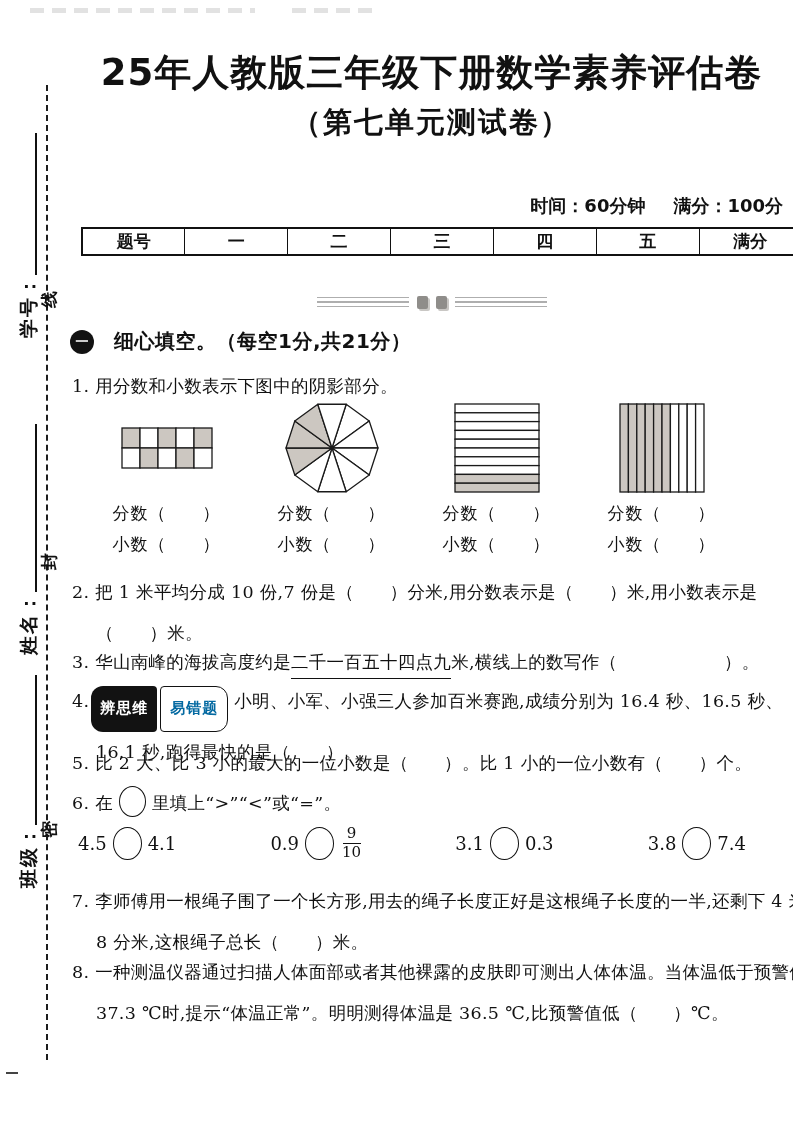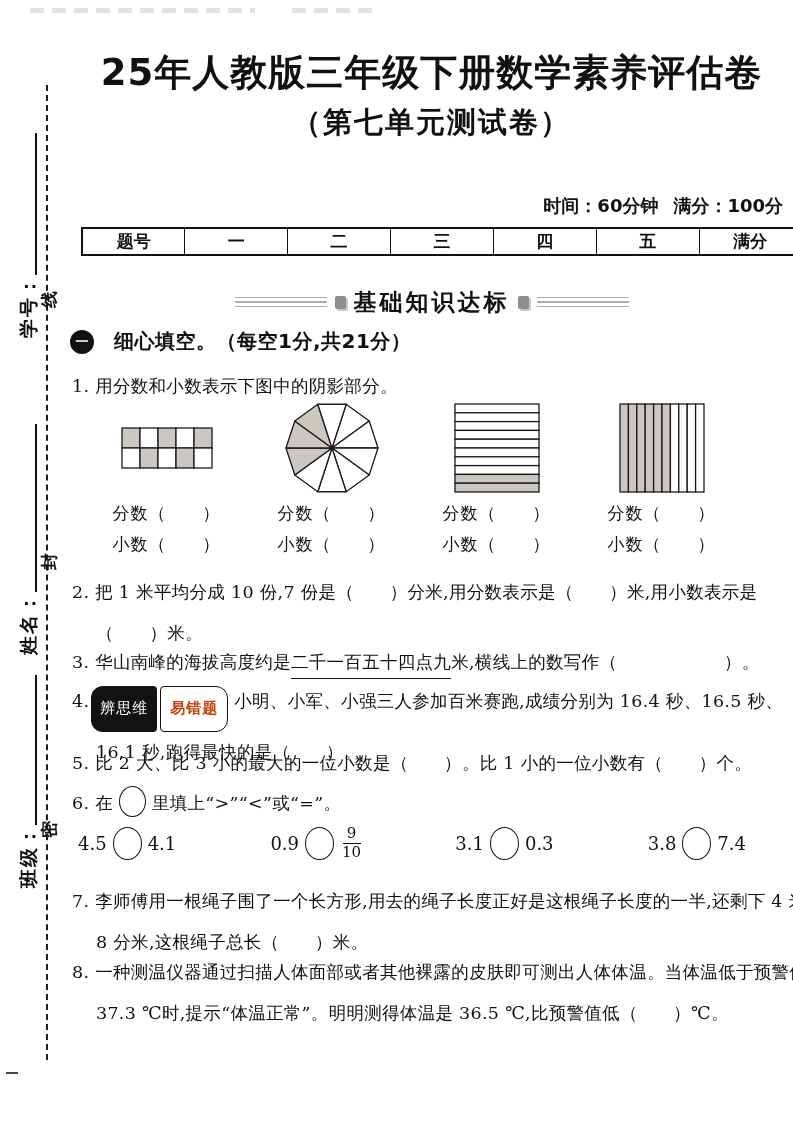--- a/index.html
+++ b/index.html
@@ -24,21 +24,21 @@
   .vlabel .mline{display:inline-block;border-bottom:2px solid #111;vertical-align:-2px;}
   .sealchar{position:absolute;transform:rotate(-90deg);transform-origin:left top;
     font-size:17px;font-weight:700;color:#111;}
 
   
   .title1{position:absolute;left:70px;right:0;top:48px;text-align:center;
     font-size:37px;font-weight:800;letter-spacing:1px;}
   .title2{position:absolute;left:70px;right:0;top:103px;text-align:center;
     font-size:29px;font-weight:800;letter-spacing:2px;}
   .meta-line{position:absolute;right:10px;top:194px;font-size:18px;font-weight:700;}
-  .meta-line span{margin-left:15px;}
+  .meta-line span{margin-left:28px;}
 
   
   .score-table{position:absolute;left:81px;top:227px;width:722px;border-collapse:collapse;
     table-layout:fixed;}
   .score-table td{border:1.5px solid #111;height:25px;text-align:center;
     font-size:17px;font-weight:600;padding:0;}
   .score-table{border:2.5px solid #111;}
 
   
   .banner{position:absolute;left:70px;right:0;top:286px;height:32px;
@@ -55,23 +55,23 @@
     display:flex;align-items:center;justify-content:center;font-size:13px;font-weight:700;}
   .sec-head .txt{font-size:20px;font-weight:800;letter-spacing:.5px;margin-left:11px;}
 
   
   .q{position:absolute;left:72px;width:714px;font-size:17.5px;line-height:41px;
     text-indent:-24px;padding-left:24px;letter-spacing:.3px;}
   .q .u{border-bottom:1.5px solid #111;padding-bottom:6px;}
 
   
   .badge-wrap{display:inline-flex;align-items:center;vertical-align:-6px;margin:0 6px 0 2px;text-indent:0;}
-  .badge-black{background:#121212;color:#fff;font-size:15px;font-weight:400;
+  .badge-black{background:#121212;color:#fff;font-size:15px;font-weight:700;
     padding:2px 9px 3px;border-radius:12px 4px 4px 12px;letter-spacing:1px;}
-  .badge-outline{border:1.8px solid #121212;color:#c2410c;font-size:15px;font-weight:700;
+  .badge-outline{border:1.8px solid #121212;color:#0369a1;font-size:15px;font-weight:700;
     padding:1px 9px 2px;border-radius:4px 12px 12px 4px;margin-left:3px;letter-spacing:1px;}
 
   
   .circ{display:inline-block;width:27px;height:31px;border:1.6px solid #111;
     border-radius:50%;vertical-align:-9px;margin:0 6px;}
   .circ.small{width:25px;height:29px;vertical-align:-8px;}
 
   .cmp-row{position:absolute;left:78px;top:826px;width:668px;display:flex;
     justify-content:space-between;align-items:center;font-size:18px;}
   .cmp{display:flex;align-items:center;}
@@ -119,21 +119,20 @@
       <td>四</td>
       <td>五</td>
       <td>满分</td>
     </tr>
   </tbody>
     </table>
 
   <div class="banner">
     <div class="hatch"></div>
     <div class="cube"></div>
-    <div class="banner-title sans">基础知识达标</div>
     <div class="cube"></div>
     <div class="hatch"></div>
   </div>
 
   <div class="sec-head">
     <div class="numcircle">一</div>
     <div class="txt sans">细心填空。（每空1分,共21分）</div>
   </div>
 
   <div class="q" style="top:366px;">1. 用分数和小数表示下图中的阴影部分。</div>

